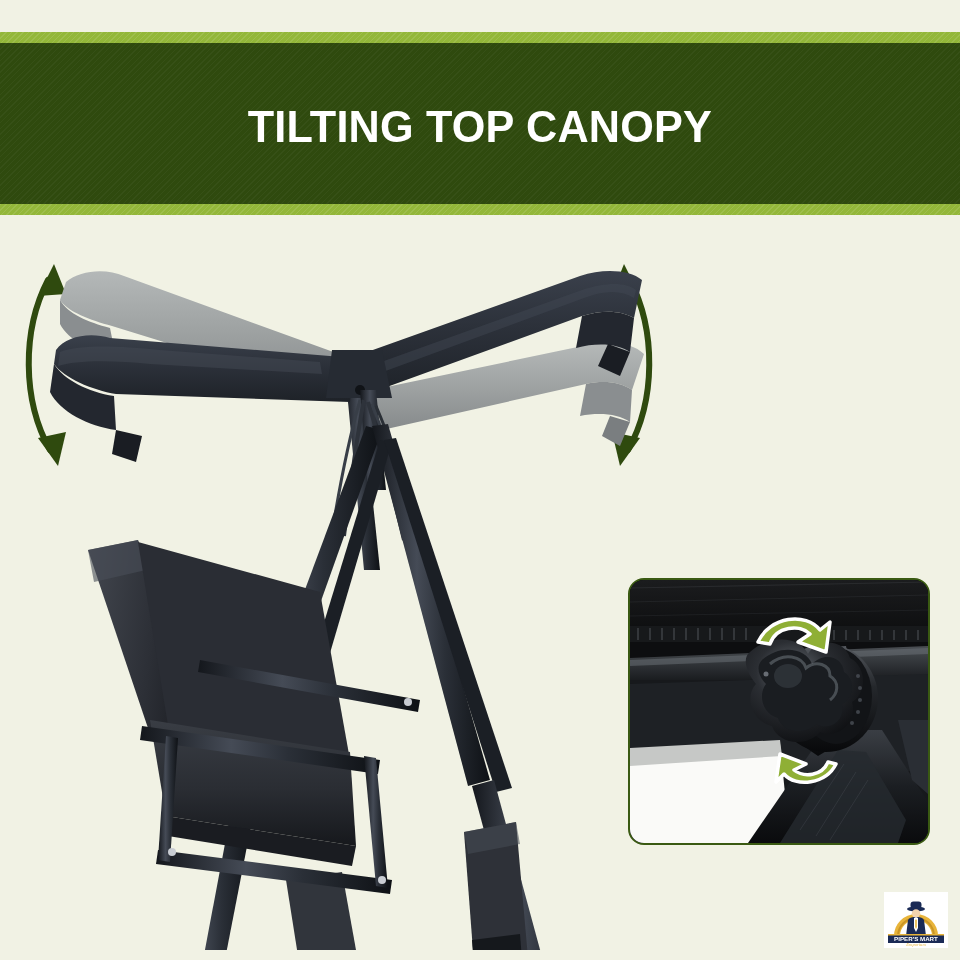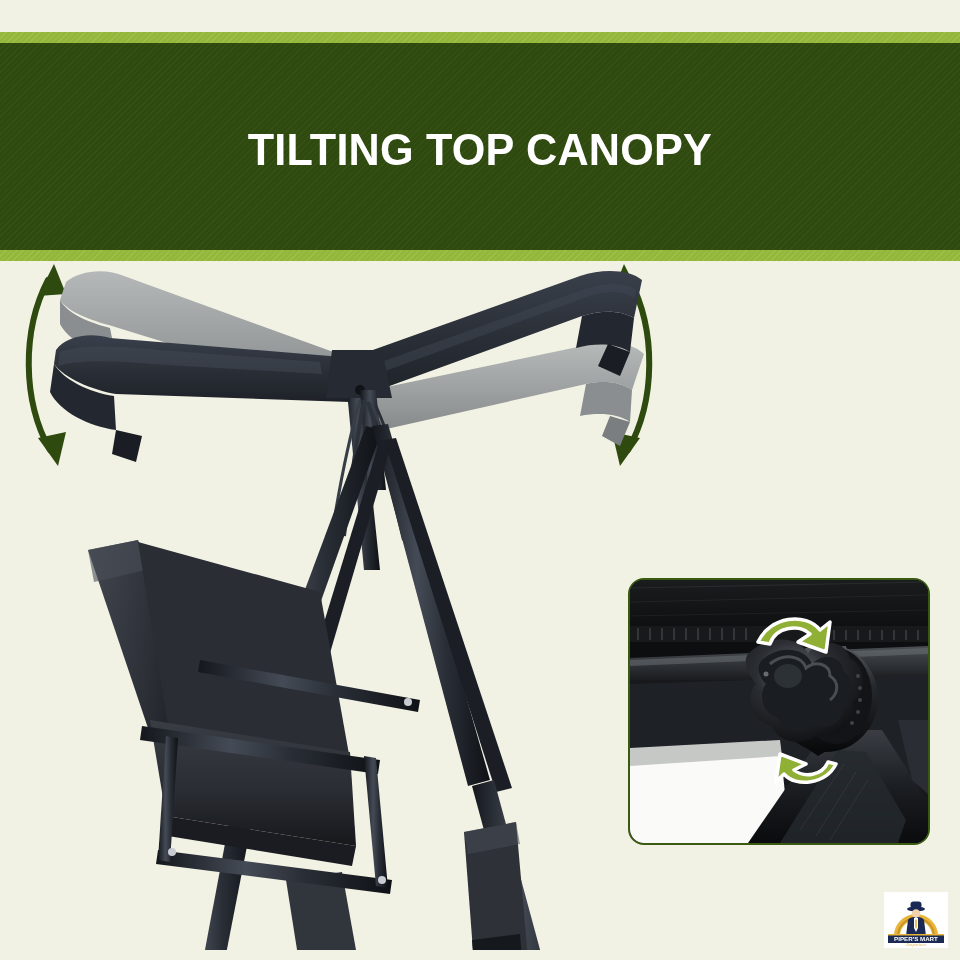--- a/index.html
+++ b/index.html
@@ -6,21 +6,21 @@
   html,body{ width:960px; height:960px; }
   body{
     background:#F1F2E4;
     font-family:"Liberation Sans", sans-serif;
     position:relative;
     overflow:hidden;
   }
 
   
   .banner{
-    position:absolute; left:0; top:32px; width:960px; height:229px;
+    position:absolute; left:0; top:32px; width:960px; height:183px;
     background:#2F4A0E;
     background-image:repeating-linear-gradient(135deg,
         rgba(255,255,255,0.035) 0px, rgba(255,255,255,0.035) 1px,
         rgba(0,0,0,0.0) 1px, rgba(0,0,0,0.0) 4px);
     display:flex; flex-direction:column; align-items:center; justify-content:center;
   }
   .banner-stripe{
     position:absolute; left:0; width:960px; height:11px;
     background:#93B739;
     background-image:repeating-linear-gradient(135deg,

